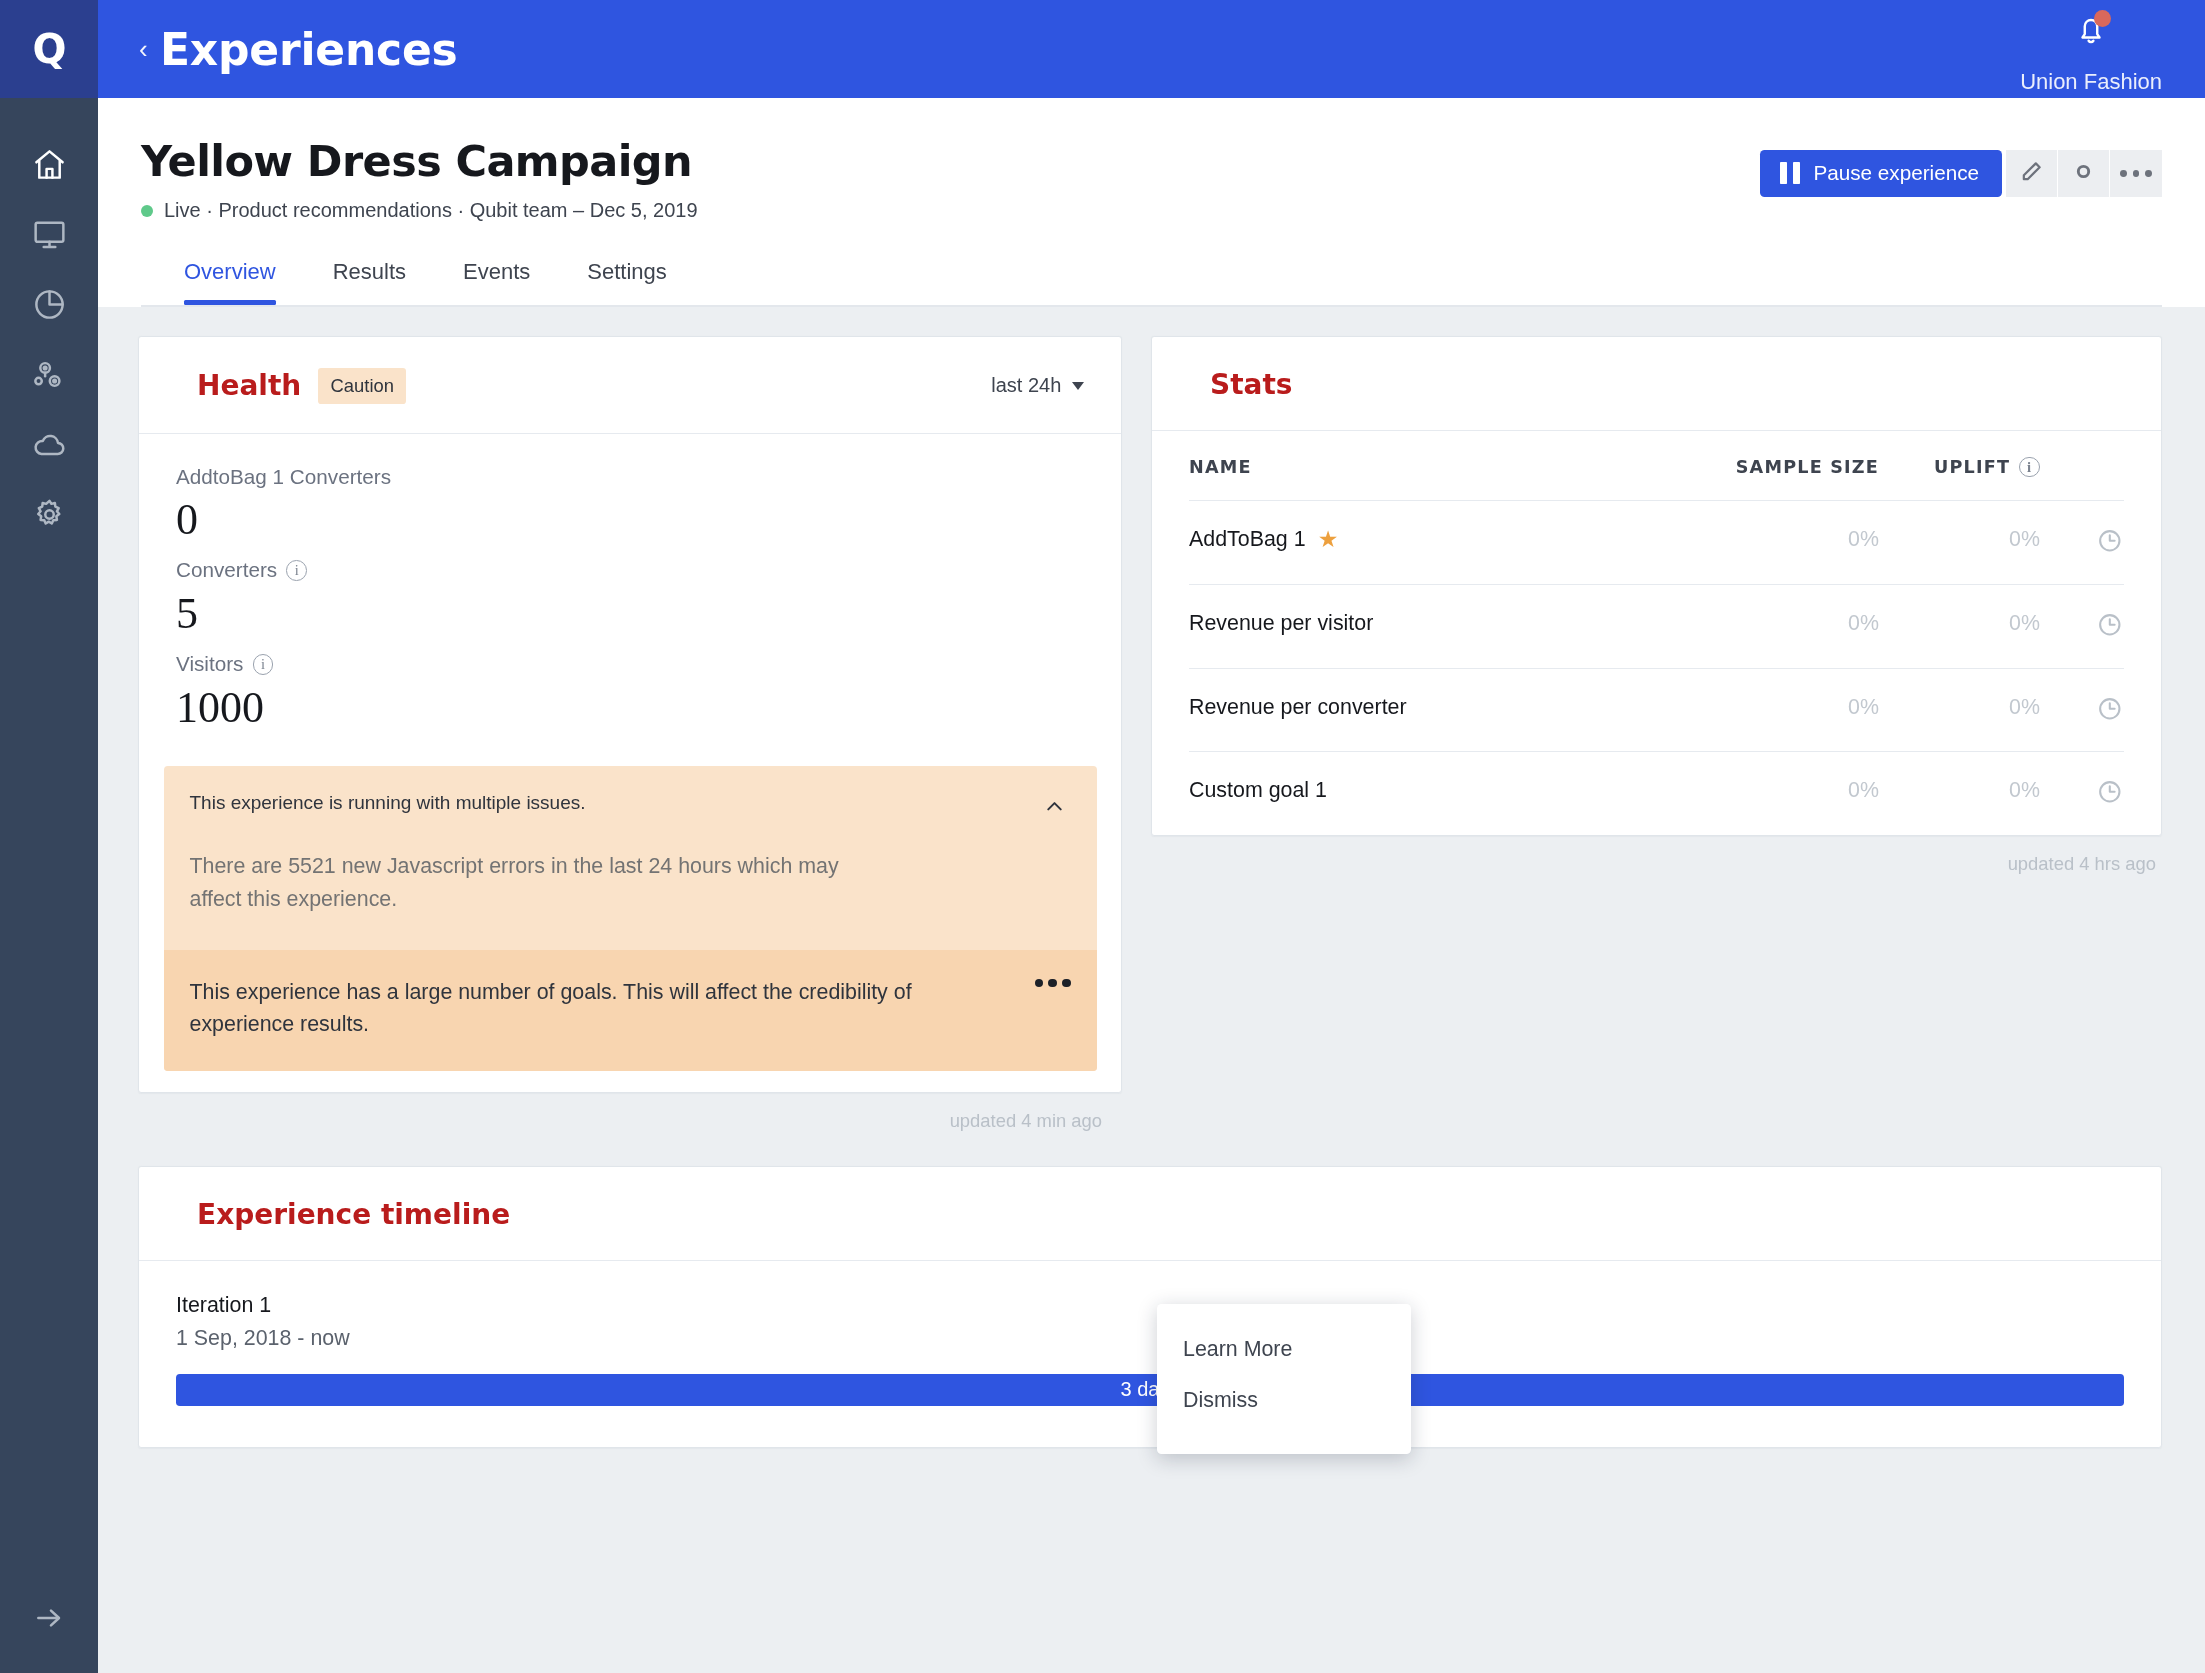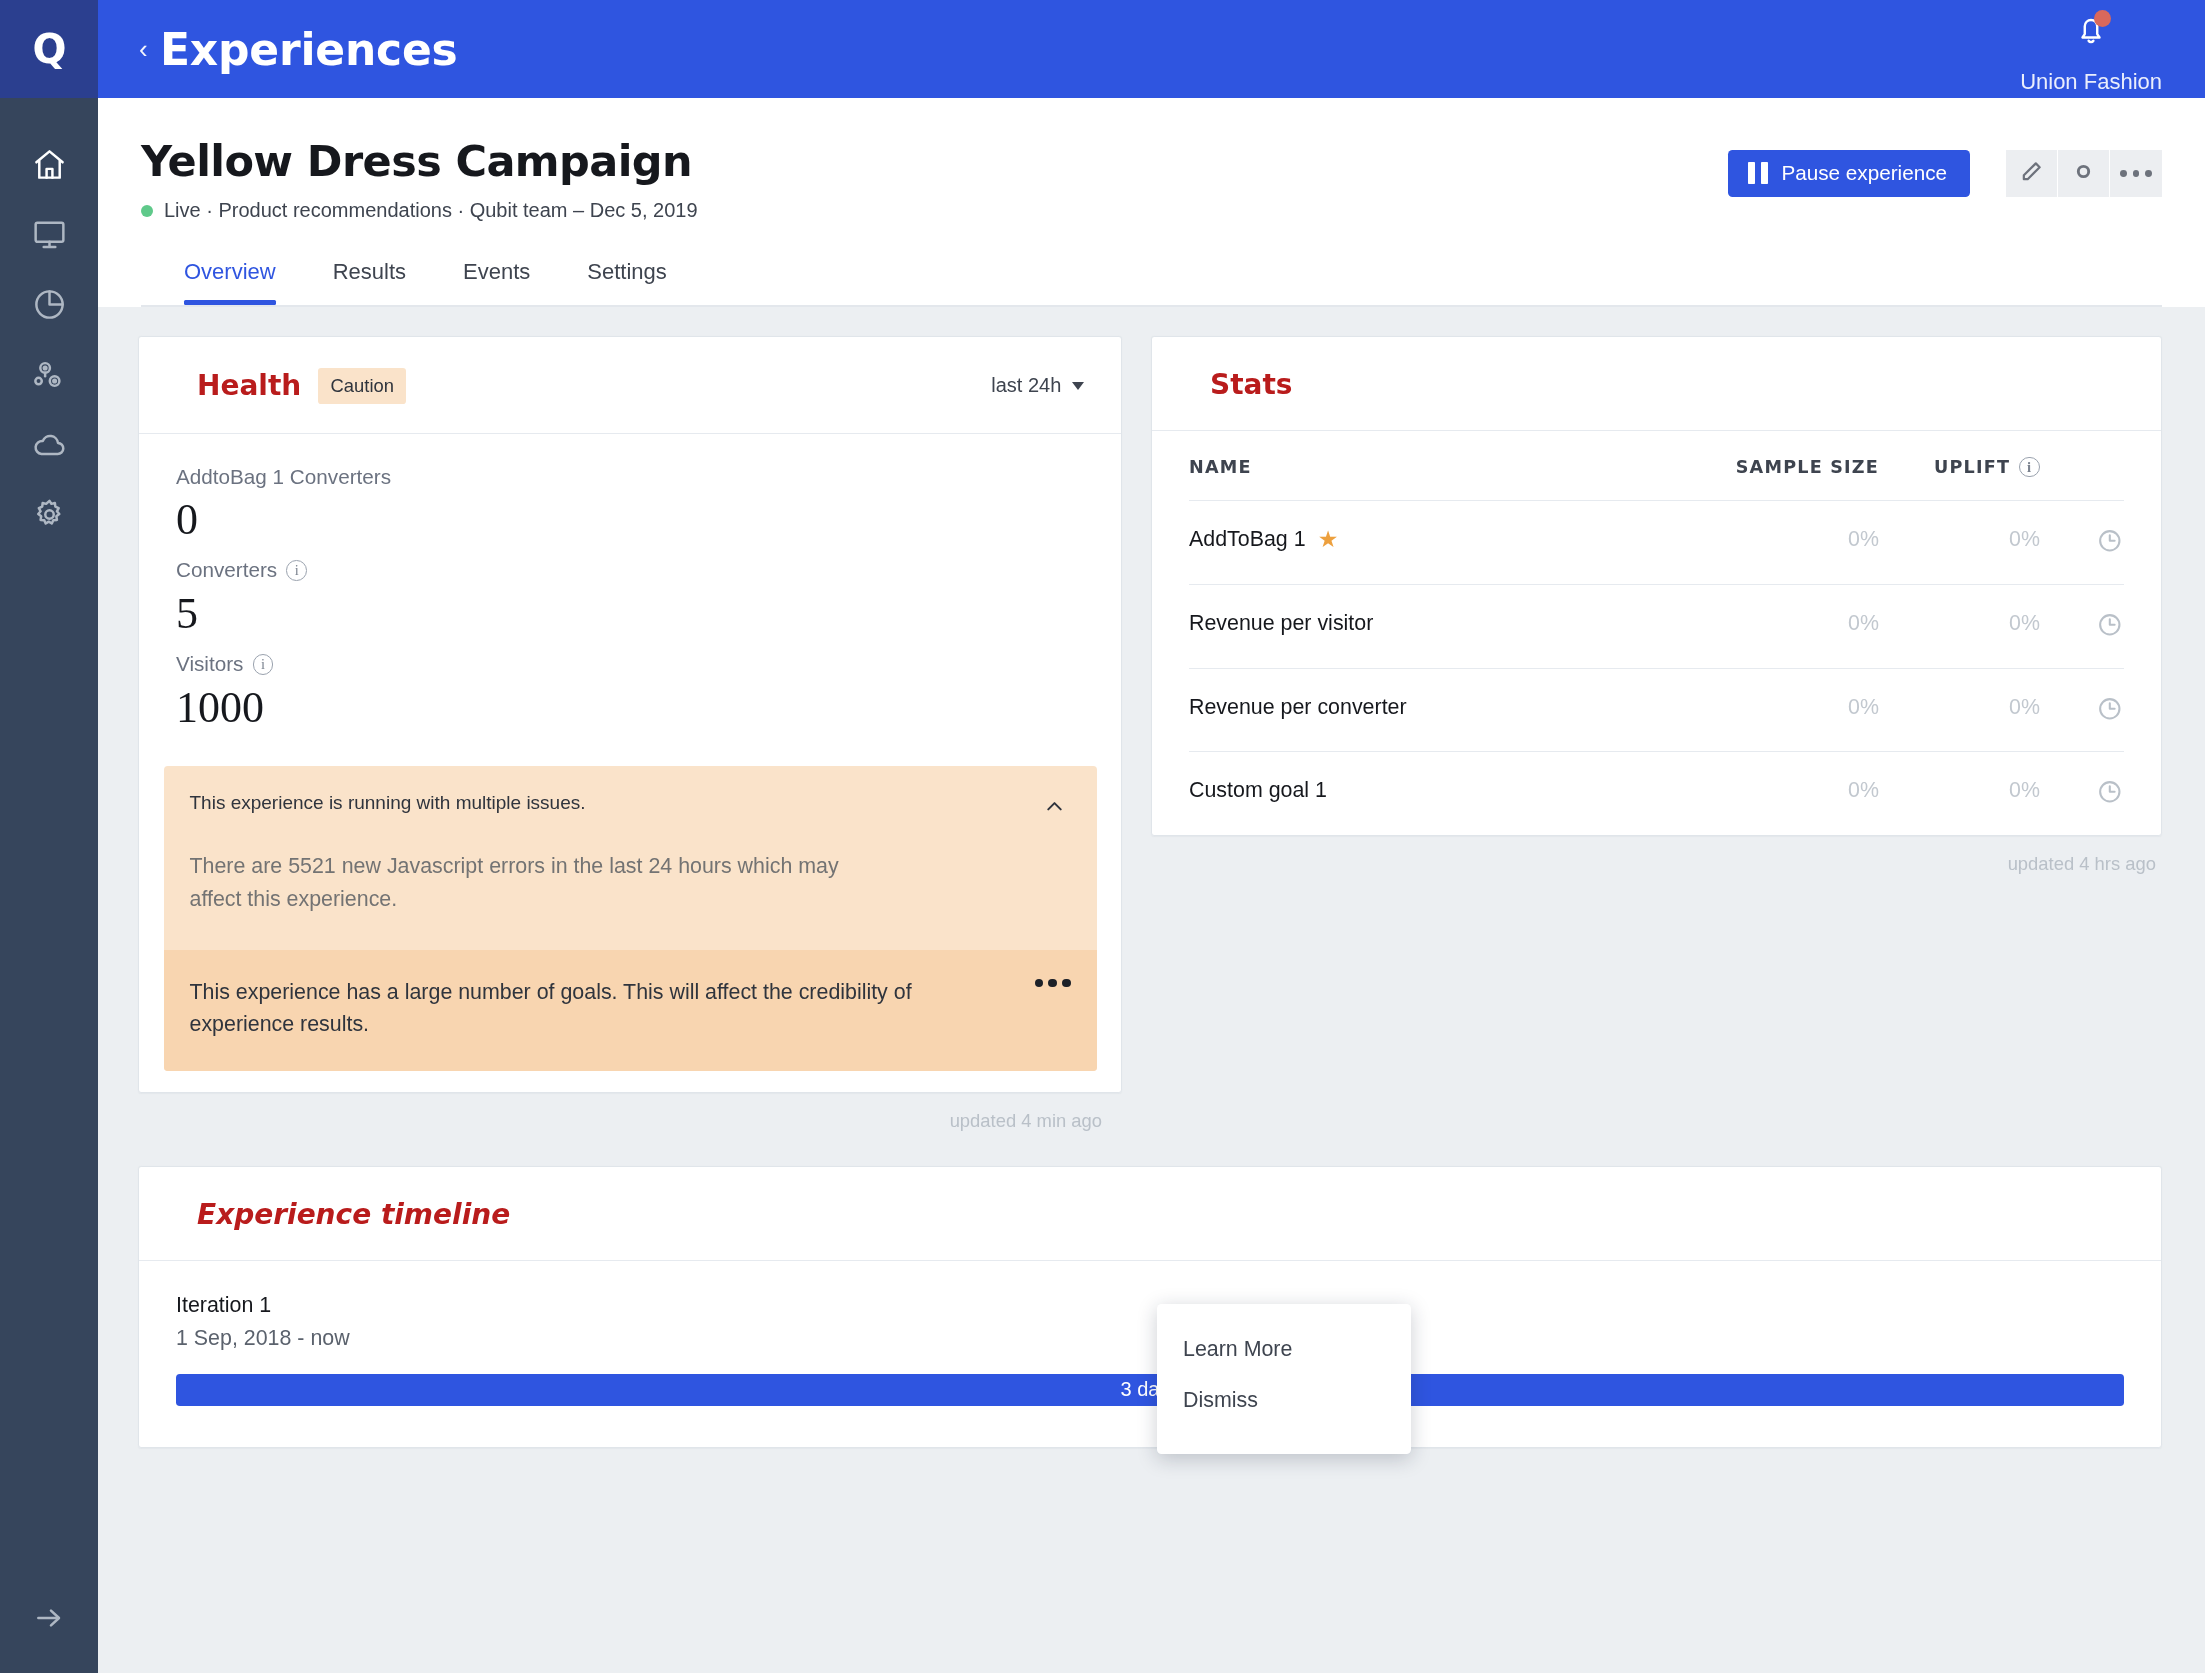--- a/index.html
+++ b/index.html
@@ -86,21 +86,21 @@
     line-height: 1.05;
   }
   .page-sub {
     margin-top: 15.3px; display: flex; align-items: center;
     font-size: 20px; color: #3e444f;
   }
   .live-dot {
     width: 12.3px; height: 12.3px; border-radius: 50%;
     background: #5fc98a; margin-right: 10.7px; display: inline-block;
   }
-  .head-actions { margin-left: auto; display: flex; align-items: center; gap: 36px; padding-top: 10.7px; }
+  .head-actions { margin-left: auto; display: flex; align-items: center; gap: 4px; padding-top: 10.7px; }
   .btn-pause {
     background: #2f55e0; color: #fff; border: none;
     height: 47px; padding: 0 23px 0 20px; border-radius: 4.6px;
     font-size: 20.7px; display: flex; align-items: center; gap: 13.8px;
     cursor: pointer; font-family: "Liberation Sans", sans-serif;
   }
   .pause-glyph { display: flex; gap: 5.4px; }
   .pause-glyph i { display: block; width: 6.9px; height: 21.4px; background: #fff; border-radius: 0.8px; }
   .icon-group { display: flex; }
   .icon-btn {
@@ -230,21 +230,21 @@
     display: flex; align-items: flex-start; padding: 26px 0;
     border-bottom: 0.8px solid #e6eaef;
   }
   .st-row:last-child { border-bottom: none; }
   .st-name { font-size: 21.4px; color: #16181d; display: flex; align-items: center; gap: 12.3px; }
   .star { color: #eda03e; font-size: 23px; line-height: 1; }
   .st-val { font-size: 21.4px; color: #c2c8cf; }
 
   
   .timeline-card { margin-top: 34px; }
-  .tl-head { padding: 31px 37px 29px 37px; font-style: italic; }
+  .tl-head { padding: 31px 37px 29px 37px; }
   .tl-body { padding: 32px 37px 41px 37px; }
   .tl-iter { font-size: 21.4px; color: #16181d; }
   .tl-dates { font-size: 21.4px; color: #5b626d; margin-top: 7.7px; }
   .tl-bar {
     margin-top: 23px; height: 32px; background: #2f55e0;
     border-radius: 3.8px; display: flex; align-items: center; justify-content: center;
     color: #fff; font-size: 20px; cursor: pointer;
   }
 
   

